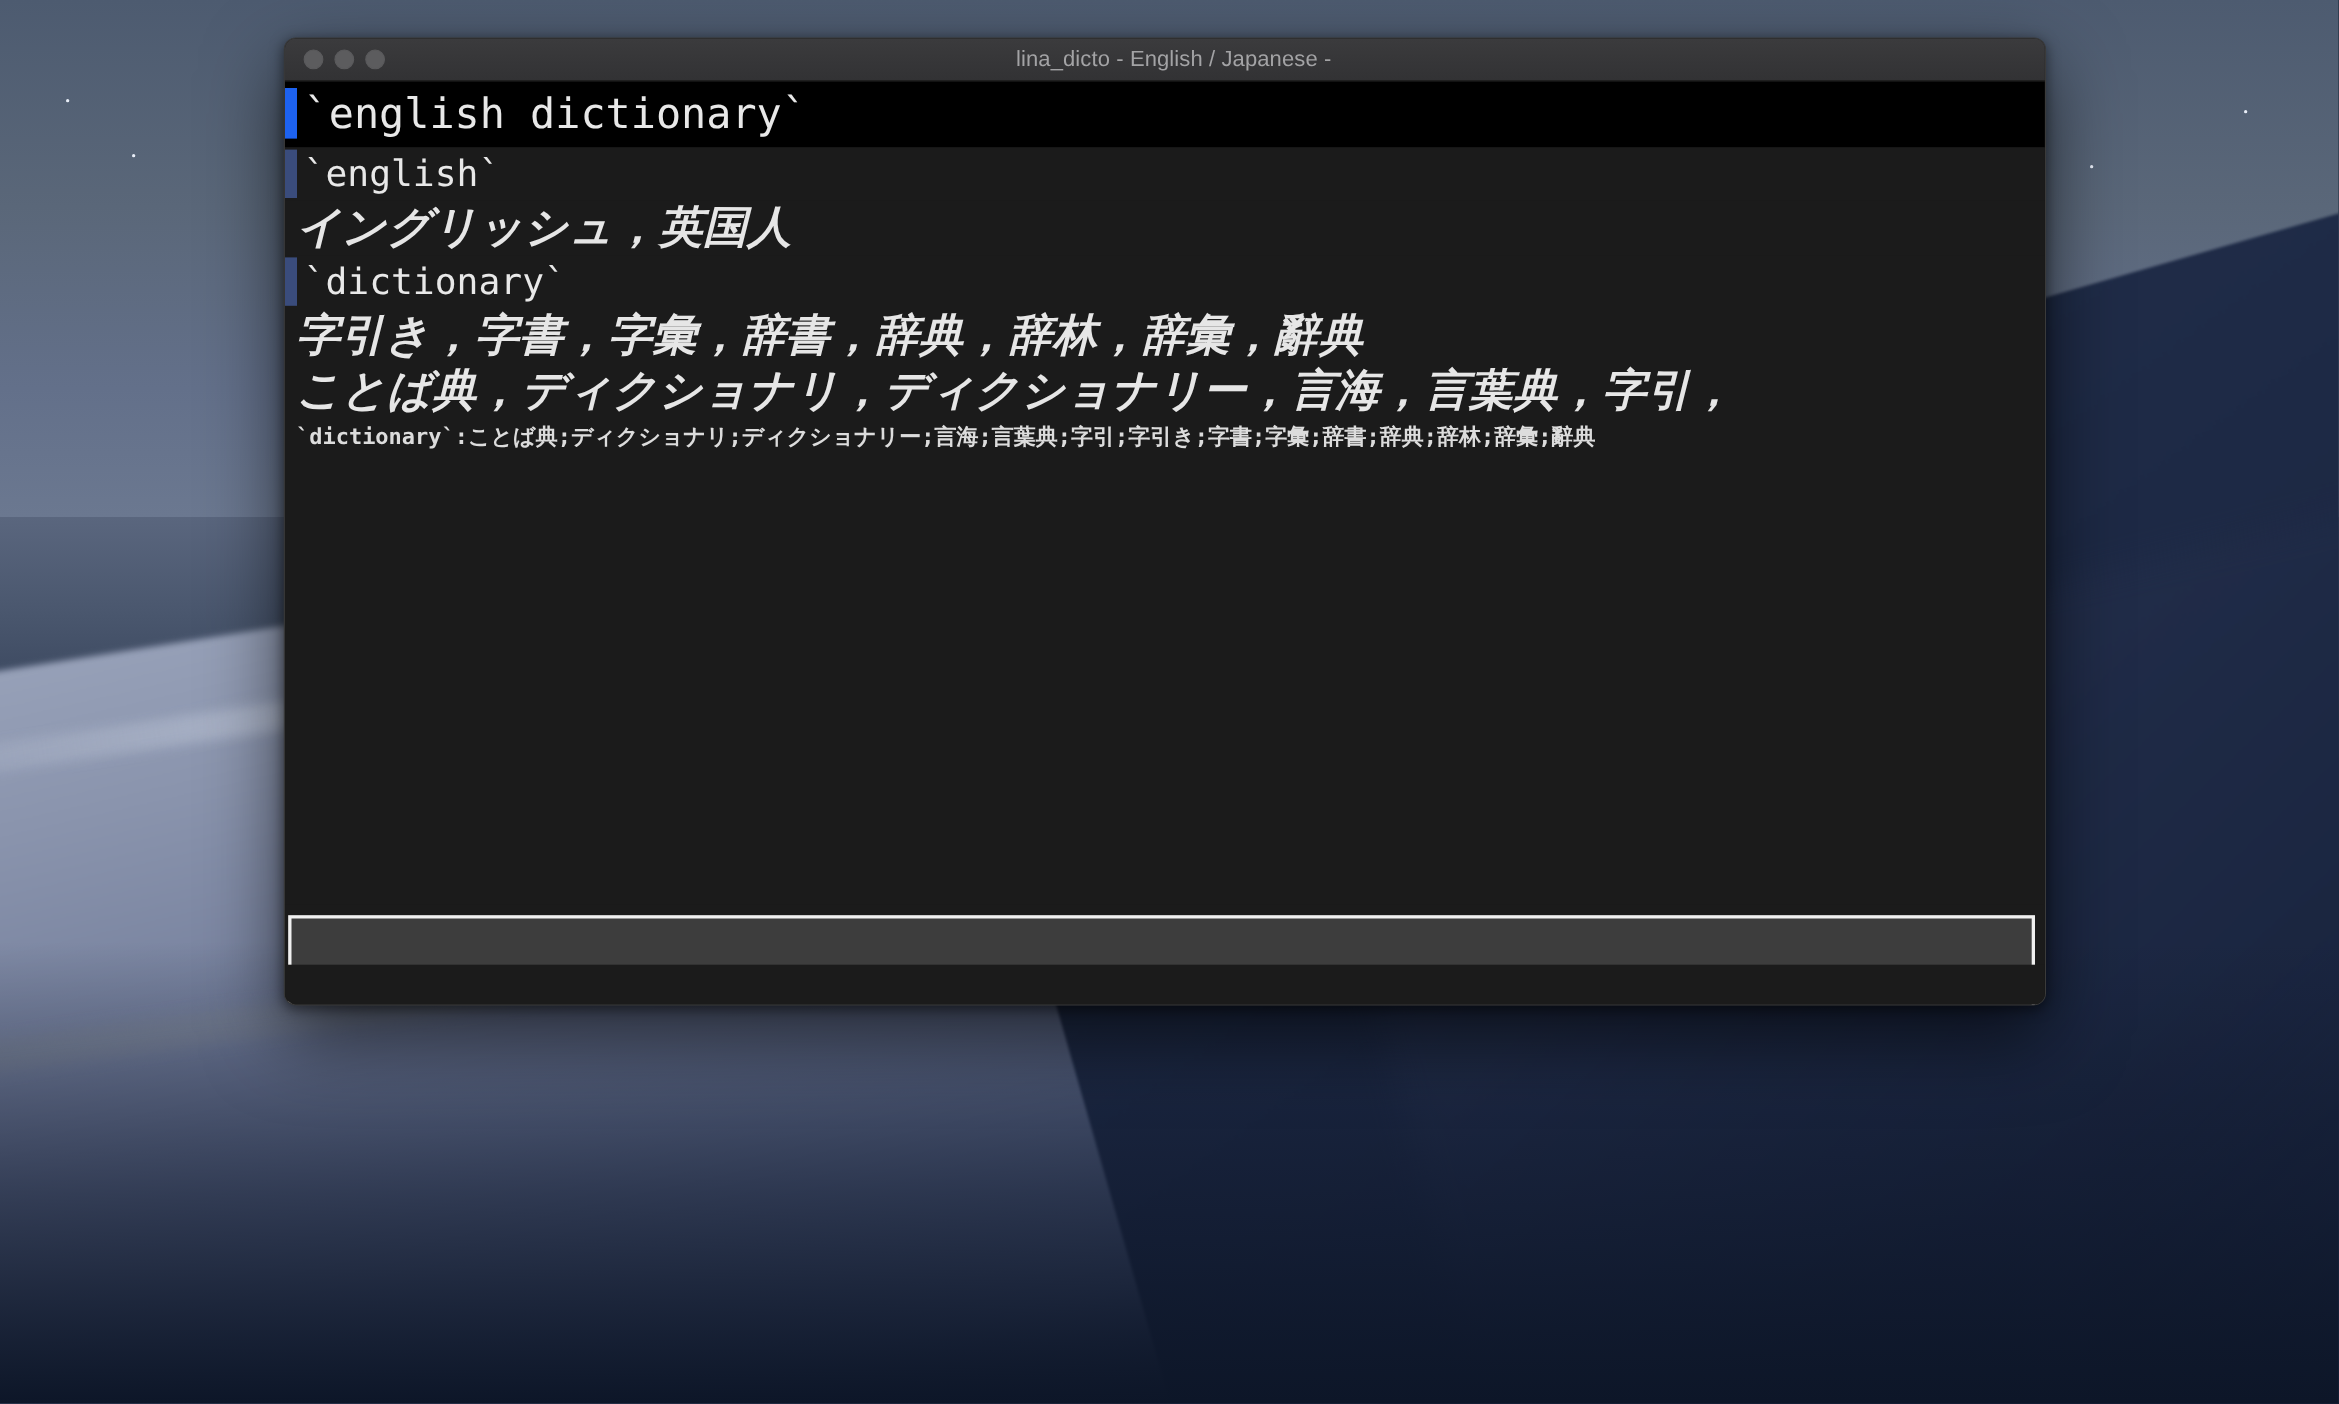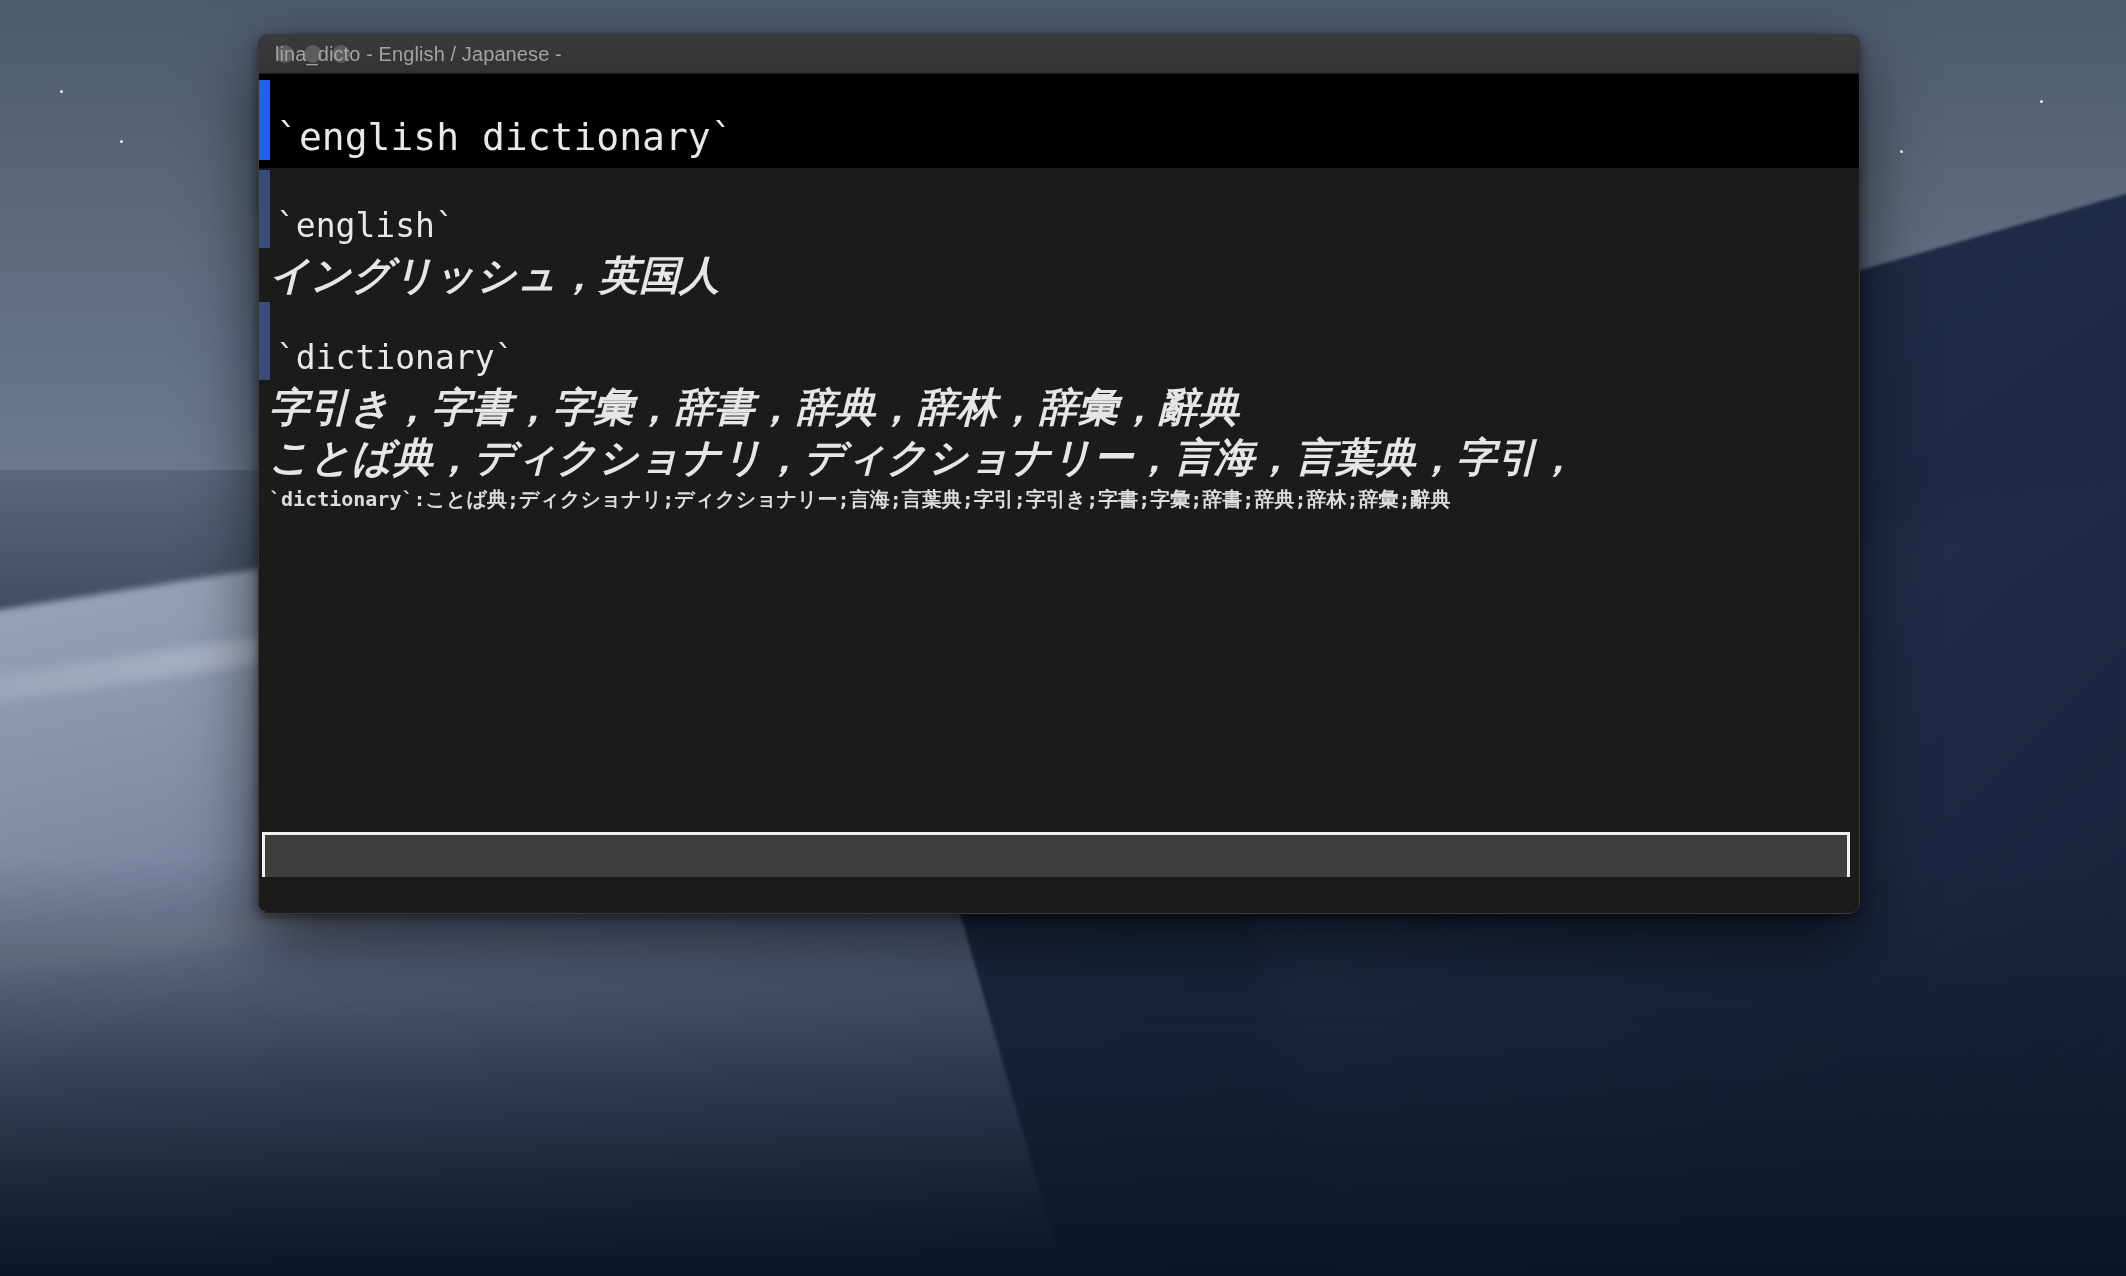--- a/index.html
+++ b/index.html
@@ -135,20 +135,21 @@
   }
   .tl {
     width: 16px; height: 16px;
     border-radius: 50%;
     background: #5c5c5e;
     border: 0.5px solid #5a5a5c;
   }
   #window-title {
     position: absolute;
     left: 16px; right: 0;
+    text-align: center;
     font-family: "Liberation Sans", sans-serif;
     font-size: 20px;
     color: #a3a3a5;
     letter-spacing: 0.1px;
     pointer-events: none;
   }
 
   
   #output {
     position: relative;
@@ -167,21 +168,20 @@
     width: 11px;
     flex: 0 0 11px;
   }
   .bar-active  { background: #1d62f0; }
   .bar-dim     { background: #3a4c7c; }
 
   .headline-text {
     font-family: "DejaVu Sans Mono", "Liberation Mono", monospace;
     color: #e8e8e8;
     white-space: pre;
-    margin-top: 34px;
   }
 
   
   .row-query {
     background: #000000;
     padding: 6px 0 8px 0;
   }
   .row-query .headline-text { font-size: 38px; line-height: 46px; padding-left: 6px; }
 
   .row-head {

